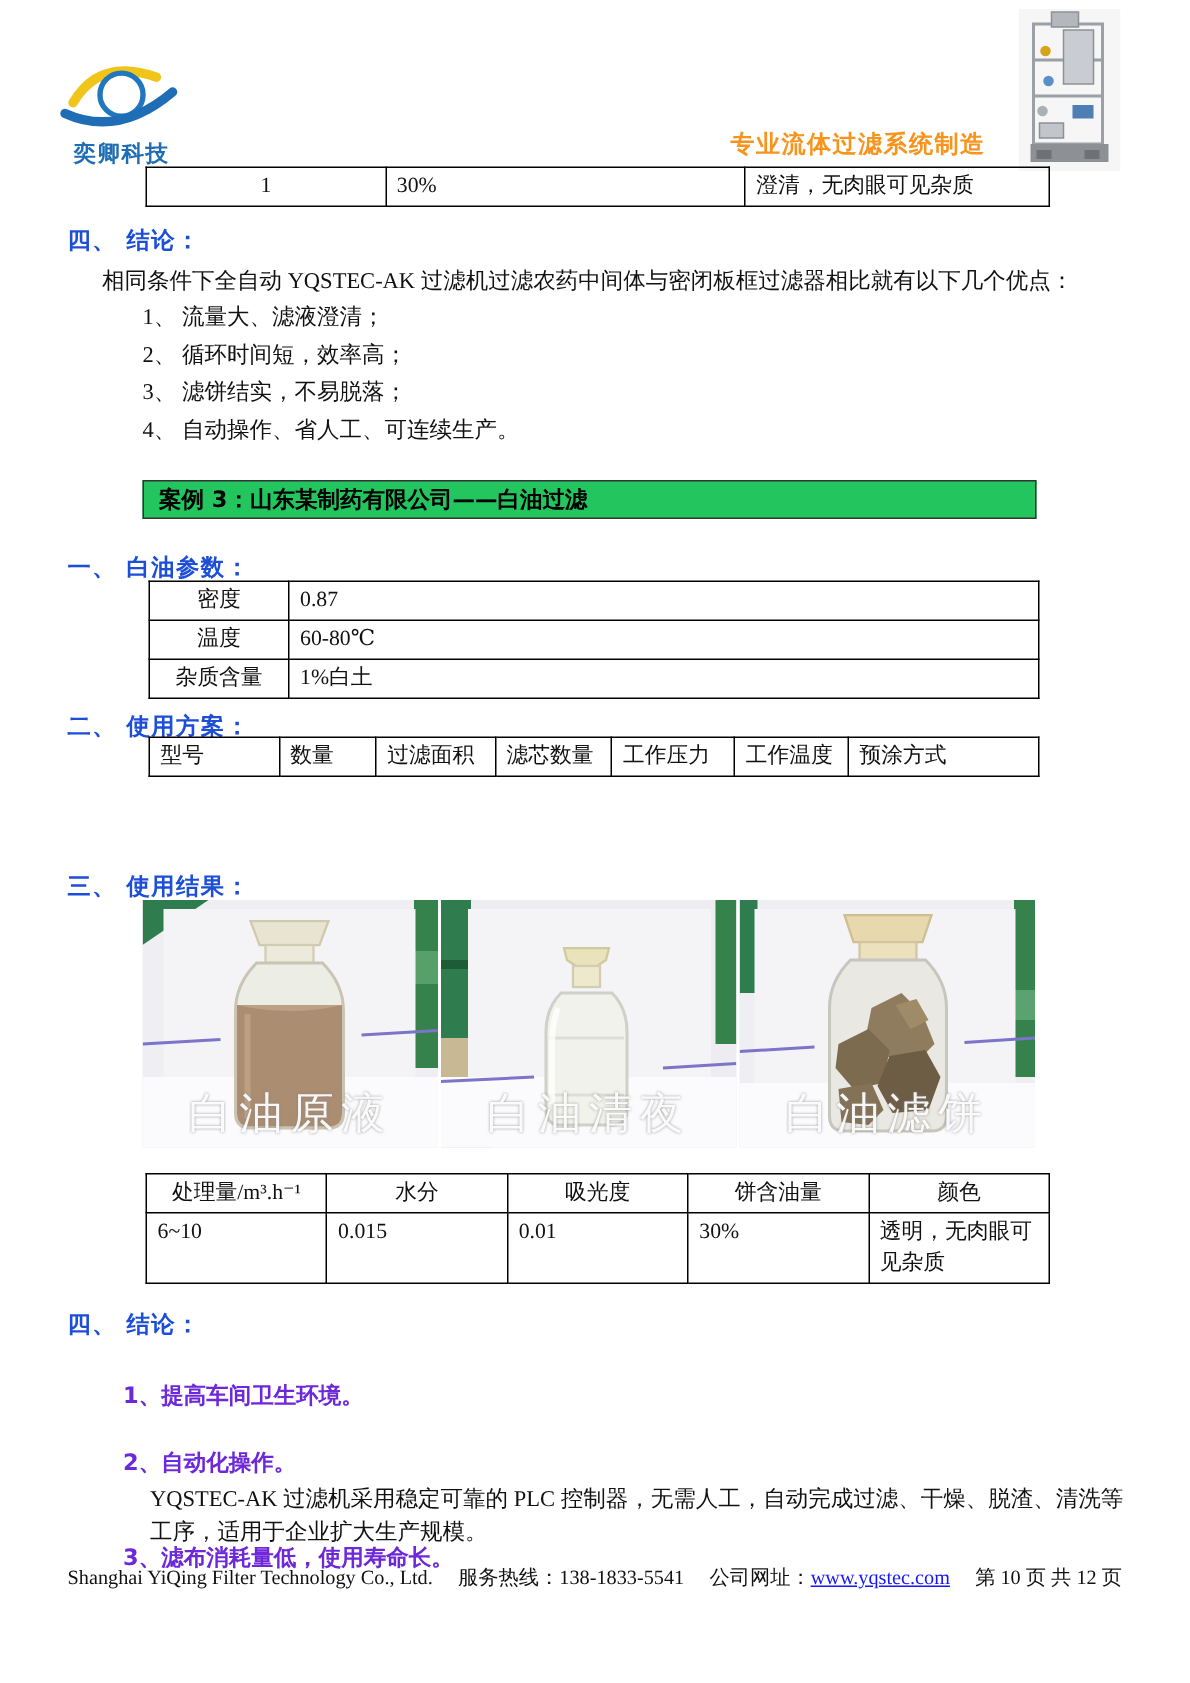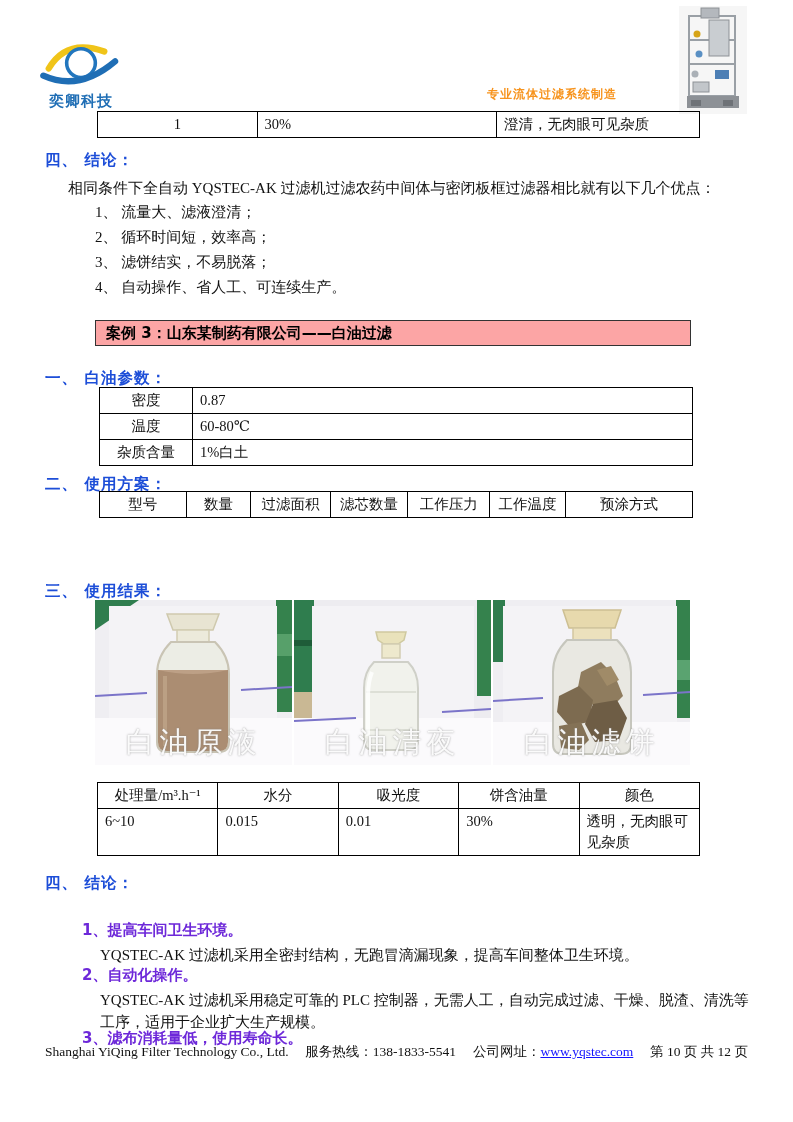--- a/index.html
+++ b/index.html
@@ -9,48 +9,48 @@
     background:#ffffff; overflow:hidden;
     font-family:"Liberation Serif","DejaVu Serif",serif; color:#111;
   }
   
   .logo-wrap { position:absolute; left:36px; top:38px; width:90px; }
   .logo-text { display:block; text-align:center; margin-top:-2px;
     font-family:"DejaVu Sans","Liberation Sans",sans-serif;
     font-weight:bold; font-size:15px; color:#1f6eb5; letter-spacing:1px; }
   .slogan { position:absolute; left:487px; top:86px;
     font-family:"DejaVu Sans","Liberation Sans",sans-serif;
-    font-weight:bold; font-size:12px; color:#f7941e; letter-spacing:1px; }
+    font-weight:bold; font-size:16px; color:#f7941e; letter-spacing:1px; }
   .machine { position:absolute; left:679px; top:6px; width:68px; height:108px; }
   
   table { border-collapse:collapse; table-layout:fixed; }
   td { border:1.5px solid #000; font-size:14.5px; padding:2px 7px;
        vertical-align:top; line-height:21px; }
   .tbl-top   { position:absolute; left:97px;  top:111px; width:603px; }
   .tbl-top td { height:24px; }
   .tbl-params{ position:absolute; left:99px;  top:387px; width:594px; }
   .tbl-params td { height:23px; }
   .tbl-params td.lbl { text-align:center; }
   .tbl-plan  { position:absolute; left:99px;  top:491px; width:594px; }
-  .tbl-plan td.hdr { text-align:center; height:25px; }
+  .tbl-plan td.hdr { height:25px; }
   .tbl-plan td.ctr { text-align:center; }
   .tbl-plan td { height:44px; }
   .tbl-res   { position:absolute; left:97px;  top:782px; width:603px; }
   .tbl-res td.hdr { text-align:center; height:26px; }
   .tbl-res td { height:46px; }
   .cell-center { text-align:center; }
   
   .sec-heading { position:absolute; left:45px;
     font-family:"DejaVu Sans","Liberation Sans",sans-serif;
     font-weight:bold; font-size:15.5px; color:#1d4ed8; letter-spacing:1px; }
   .body-text { position:absolute; font-size:15px; line-height:22px; color:#111; }
   .list-plain { position:absolute; left:95px; list-style:none; }
   .list-plain li { font-size:15px; line-height:25px; color:#111; }
   .case-banner { position:absolute; left:95px; top:320px; width:596px; height:26px;
-    background:#fca5a5; border:1px solid #333; line-height:24px; padding-left:10px;
+    background:#22c55e; border:1px solid #333; line-height:24px; padding-left:10px;
     font-family:"DejaVu Sans","Liberation Sans",sans-serif;
     font-weight:bold; font-size:15px; color:#000; }
   .bold-point { position:absolute; left:82px;
     font-family:"DejaVu Sans","Liberation Sans",sans-serif;
     font-weight:bold; font-size:15px; color:#6d28d9; }
   .point-body { position:absolute; left:100px; width:650px;
     font-size:15px; line-height:22px; color:#111; }
   
   .photos { position:absolute; left:95px; top:600px; width:596px; height:165px;
     display:flex; gap:2px; }
@@ -260,21 +260,20 @@
       <td>0.01</td>
       <td>30%</td>
       <td>透明，无肉眼可见杂质</td>
     </tr>
   </tbody>
     </table>
 
   <div class="sec-heading" style="top:873px">四、 结论：</div>
 
   <div class="bold-point" style="top:921px">1、提高车间卫生环境。</div>
-  <div class="point-body" style="top:944px">YQSTEC-AK 过滤机采用全密封结构，无跑冒滴漏现象，提高车间整体卫生环境。</div>
 
   <div class="bold-point" style="top:966px">2、自动化操作。</div>
   <div class="point-body" style="top:989px">YQSTEC-AK 过滤机采用稳定可靠的 PLC 控制器，无需人工，自动完成过滤、干燥、脱渣、清洗等工序，适用于企业扩大生产规模。</div>
 
   <div class="bold-point" style="top:1029px">3、滤布消耗量低，使用寿命长。</div>
 
   <div class="footer">
     <span>Shanghai YiQing Filter Technology Co., Ltd.</span>
     <span>服务热线：138-1833-5541</span>
     <span>

